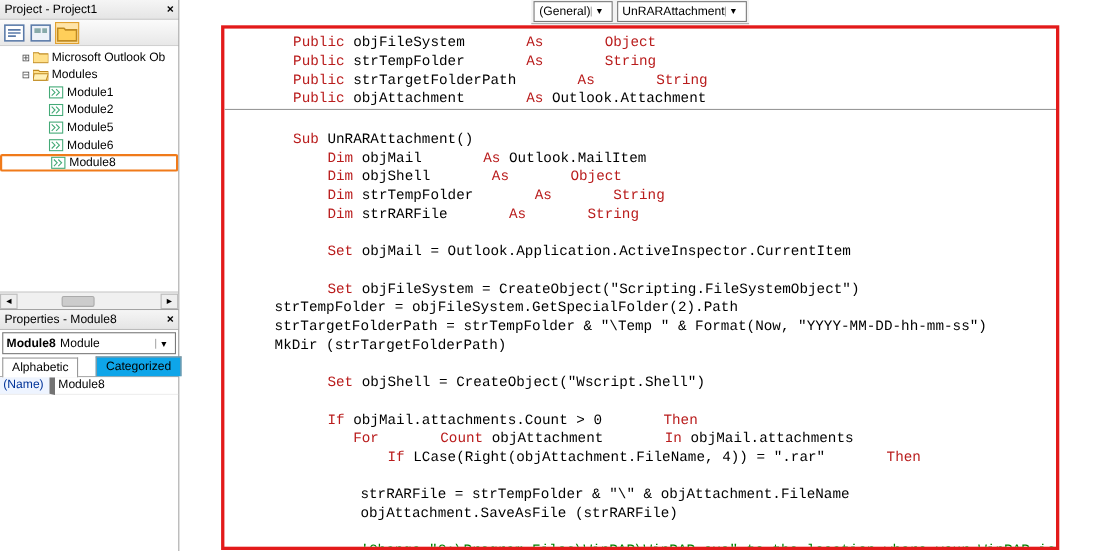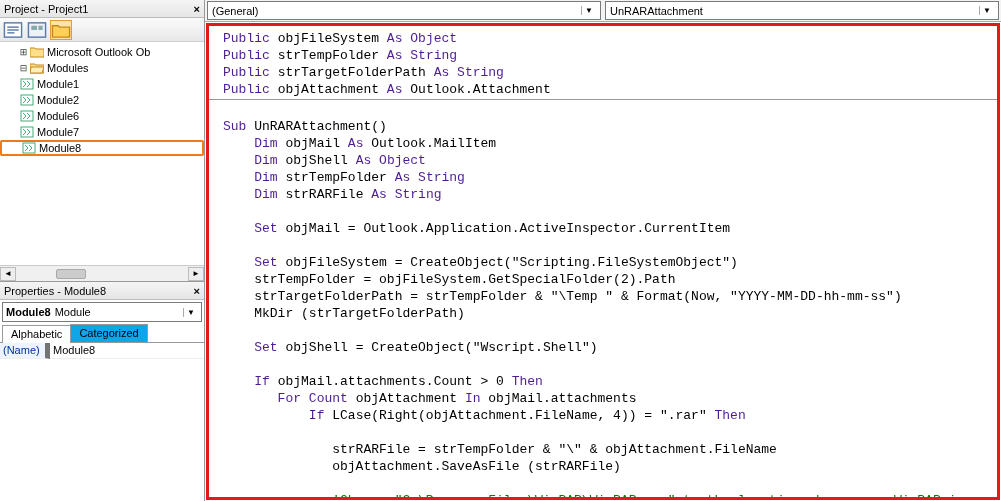--- a/index.html
+++ b/index.html
@@ -1,54 +1,54 @@
 <!DOCTYPE html>
 <html><head>
 <meta charset="utf-8">
 <style>
   * { box-sizing: border-box; margin: 0; padding: 0; }
   body { font-family: "Segoe UI", Tahoma, sans-serif; font-size: 11px; background: #fff; width: 1001px; height: 501px; overflow: hidden; display: flex; }
-  .left-col { width: 205px; height: 501px; display: flex; flex-direction: column; border-right: 1px solid #999; }
-  .right-col { flex: 1; height: 501px; display: flex; flex-direction: column; }
+  .left-col { width: 163px; height: 501px; display: flex; flex-direction: column; border-right: 1px solid #999; }
+  .right-col { flex: 1; height: 501px; display: flex; flex-direction: column; align-items: center; }
   
   .panel-header { background: linear-gradient(#f5f5f5,#e5e5e5); border-bottom: 1px solid #bbb; height: 18px; display: flex; align-items: center; padding: 0 4px; font-size: 11px; }
   .panel-header .close { margin-left: auto; font-weight: bold; cursor: pointer; font-family: Arial; }
   .toolbar { height: 24px; background: linear-gradient(#fbfbfb,#e8e8e8); border-bottom: 1px solid #ccc; display: flex; align-items: center; padding: 2px; gap: 2px; }
   .tb-btn { width: 22px; height: 20px; border: 1px solid transparent; display:flex; align-items:center; justify-content:center; cursor:pointer; }
   .tb-btn.sel { background:#ffe4a8; border:1px solid #e0a030; }
   .tree { flex: 1; overflow: auto; background: #fff; padding: 2px 0; font-size:11px; }
   .tree-row { display:flex; align-items:center; height:16px; padding-left:4px; white-space:nowrap; cursor:pointer; }
   .tree-row.highlight { border:2px solid #f07a1a; border-radius:2px; }
   .twist { width:11px; height:11px; display:inline-flex; align-items:center; justify-content:center; color:#444; font-size:9px; margin-right:1px;}
   .folder-ico { width:14px; height:12px; margin-right:3px; display:inline-block; }
   .mod-ico { width:14px; height:12px; margin-right:3px; display:inline-flex; align-items:center; justify-content:center; }
   .indent1 { padding-left:18px; }
-  .indent2 { padding-left:20px; }
+  .indent2 { padding-left:44px; }
   .scroll-stub { height:16px; background:#f0f0f0; border-top:1px solid #ccc; display:flex; align-items:center; }
   .scroll-stub .thumb { width:30px; height:10px; background:#ccc; border:1px solid #aaa; margin-left:40px; border-radius:2px;}
   .scroll-stub .arrow { width:16px; height:14px; background:#eee; border:1px solid #bbb; display:flex; align-items:center; justify-content:center; font-size:8px;}
   
   .props { border-top:1px solid #999; display:flex; flex-direction:column;justify-content:space-between; }
   .obj-dd { margin:2px; height:20px; border:1px solid #7a7a7a; background:#fff; display:flex; align-items:center; padding:0 3px; font-size:11px;}
   .obj-dd .bold { font-weight:bold; margin-right:4px;}
   .obj-dd .cv { margin-left:auto; width:15px; text-align:center; border-left:1px solid #aaa; font-size:8px;}
-  .tabs { display:flex; height:19px; padding-left:2px; border-bottom:1px solid #999;}
+  .tabs { display:flex; height:19px; padding-left:2px; border-bottom:1px solid #999;gap:17px;}
   .tab { padding:2px 8px; border:1px solid #999; border-bottom:none; background:#0ea5e9; margin-right:-1px; font-size:11px; cursor:pointer;}
   .tab.active { background:#fff; position:relative; top:1px;}
   .prop-grid { flex:1; background:#fff; }
   .prop-row { display:flex; height:16px; font-size:11px;}
   .prop-name { width:50px; background:#eef4ff; color:#003399; padding:1px 3px; border-right:5px solid #737373; border-bottom:1px solid #eee;}
   .prop-val { flex:1; padding:1px 3px; border-bottom:1px solid #eee;}
   
   .dd-row { height:22px; display:flex; border-bottom:1px solid #aaa; background:#f3f3f3;}
   .dd { flex:1; margin:1px 2px; background:#fff; border:1px solid #7a7a7a; display:flex; align-items:center; padding:0 4px; font-size:11px;}
   .dd .cv { margin-left:auto; width:15px; text-align:center; border-left:1px solid #aaa; font-size:8px;}
   .code-area { flex:1; border:3px solid #e31a1a; margin:1px; overflow:hidden; background:#fff; position:relative;}
   .code { font-family:"Courier New",monospace; font-size:13px; line-height:17px; padding:4px 0 0 14px; white-space:pre; color:#000;}
-  .kw { color:#4c1d95; }
+  .kw { color:#b91c1c;margin-left:48px; }
   .cm { color:#008000; }
   .hr-line { border:none; border-top:1px solid #999; margin:1px 0 1px -14px;}
 </style>
 </head>
 <body>
 
 <div class="left-col">
 
   <div class="panel-header">
     <span>Project - Project1</span>
@@ -110,30 +110,30 @@
         </span>
         <span>Module2</span>
       </div>
     <div class="tree-row indent2">
         <span class="mod-ico">
           <svg viewBox="0 0 14 12">
             <rect x="1" y="1" width="12" height="10" fill="#fff" stroke="#4a7"></rect>
             <path d="M3 3 L6 6 L3 9 M7 3 L10 6 L7 9" stroke="#4a7" fill="none"></path>
           </svg>
         </span>
+        <span>Module5</span>
+      </div>
+    <div class="tree-row indent2">
+        <span class="mod-ico">
+          <svg viewBox="0 0 14 12">
+            <rect x="1" y="1" width="12" height="10" fill="#fff" stroke="#4a7"></rect>
+            <path d="M3 3 L6 6 L3 9 M7 3 L10 6 L7 9" stroke="#4a7" fill="none"></path>
+          </svg>
+        </span>
         <span>Module6</span>
-      </div>
-    <div class="tree-row indent2">
-        <span class="mod-ico">
-          <svg viewBox="0 0 14 12">
-            <rect x="1" y="1" width="12" height="10" fill="#fff" stroke="#4a7"></rect>
-            <path d="M3 3 L6 6 L3 9 M7 3 L10 6 L7 9" stroke="#4a7" fill="none"></path>
-          </svg>
-        </span>
-        <span>Module7</span>
       </div>
     <div class="tree-row indent2 highlight">
         <span class="mod-ico">
           <svg viewBox="0 0 14 12">
             <rect x="1" y="1" width="12" height="10" fill="#fff" stroke="#4a7"></rect>
             <path d="M3 3 L6 6 L3 9 M7 3 L10 6 L7 9" stroke="#4a7" fill="none"></path>
           </svg>
         </span>
         <span>Module8</span>
       </div>

